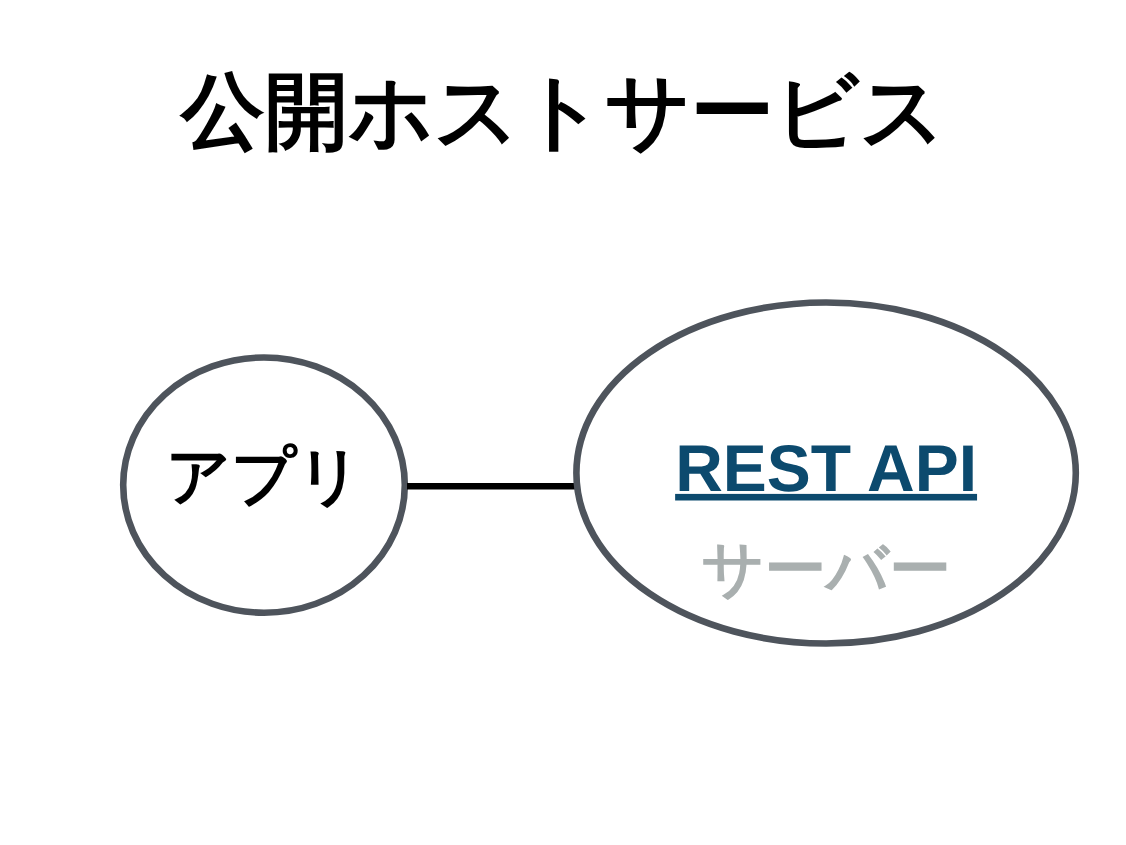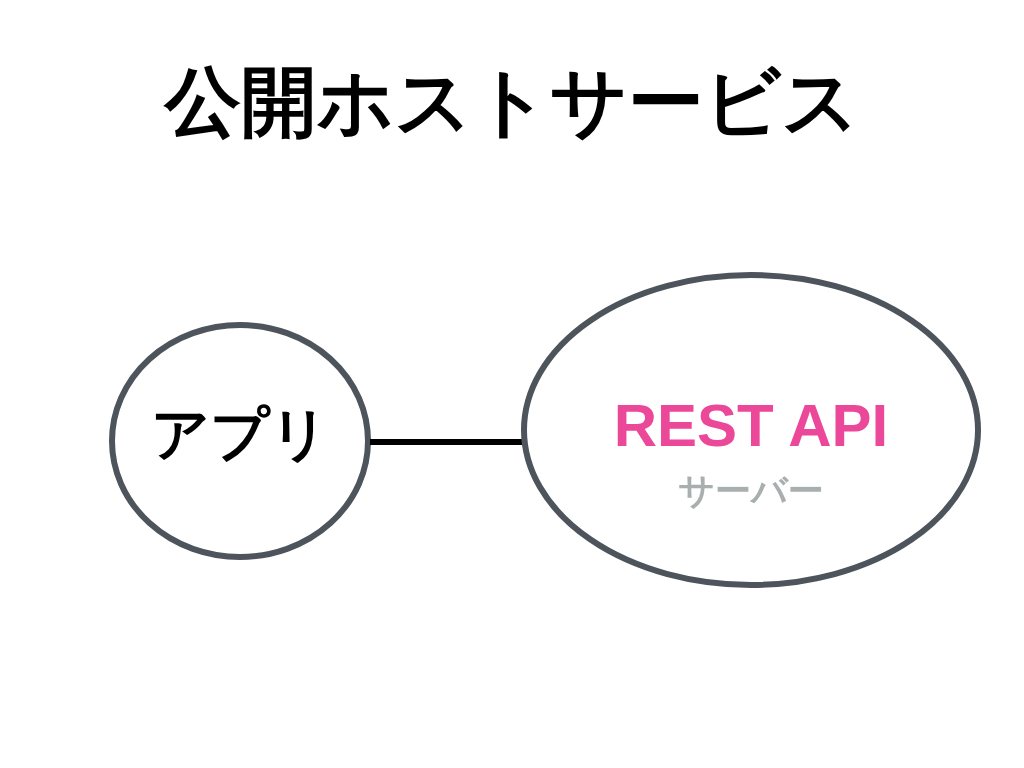--- a/index.html
+++ b/index.html
@@ -58,23 +58,23 @@
   #label-api-primary {
     left: 524px;
     top: 396px;
     width: 454px;
     font-size: 60px;
     font-weight: bold;
     color: #000000;
   }
   #label-api-secondary {
     left: 524px;
-    top: 473px;
+    top: 489px;
     width: 454px;
-    font-size: 36px;
+    font-size: 56px;
     font-weight: bold;
     color: #a9afaf;
   }
 </style>
 </head>
 <body style="background: rgb(255, 255, 255);">
 
 <div id="slide" style="background: rgb(255, 255, 255);">
 
   <div id="slide-title">公開ホストサービス</div>
@@ -83,17 +83,17 @@
 
     <ellipse cx="240" cy="441" rx="128" ry="116" fill="#ffffff" stroke="#4e545c" stroke-width="6"></ellipse>
 
     <line x1="370" y1="442" x2="527" y2="442" stroke="#000000" stroke-width="6" stroke-linecap="butt"></line>
 
     <ellipse cx="751" cy="430" rx="227" ry="155" fill="#ffffff" stroke="#4e545c" stroke-width="6"></ellipse>
   </svg>
 
   <div class="node-label" id="label-app" style="color: rgb(0, 0, 0);">アプリ</div>
 
-  <div class="node-label" id="label-api-primary" style="color: #ec4899;">REST API</div>
+  <div class="node-label" id="label-api-primary" style="color: #0c4a6e; text-decoration: underline;">REST API</div>
 
   <div class="node-label" id="label-api-secondary" style="color: rgb(169, 175, 175);">サーバー</div>
 
 </div>
 
 </body></html>

